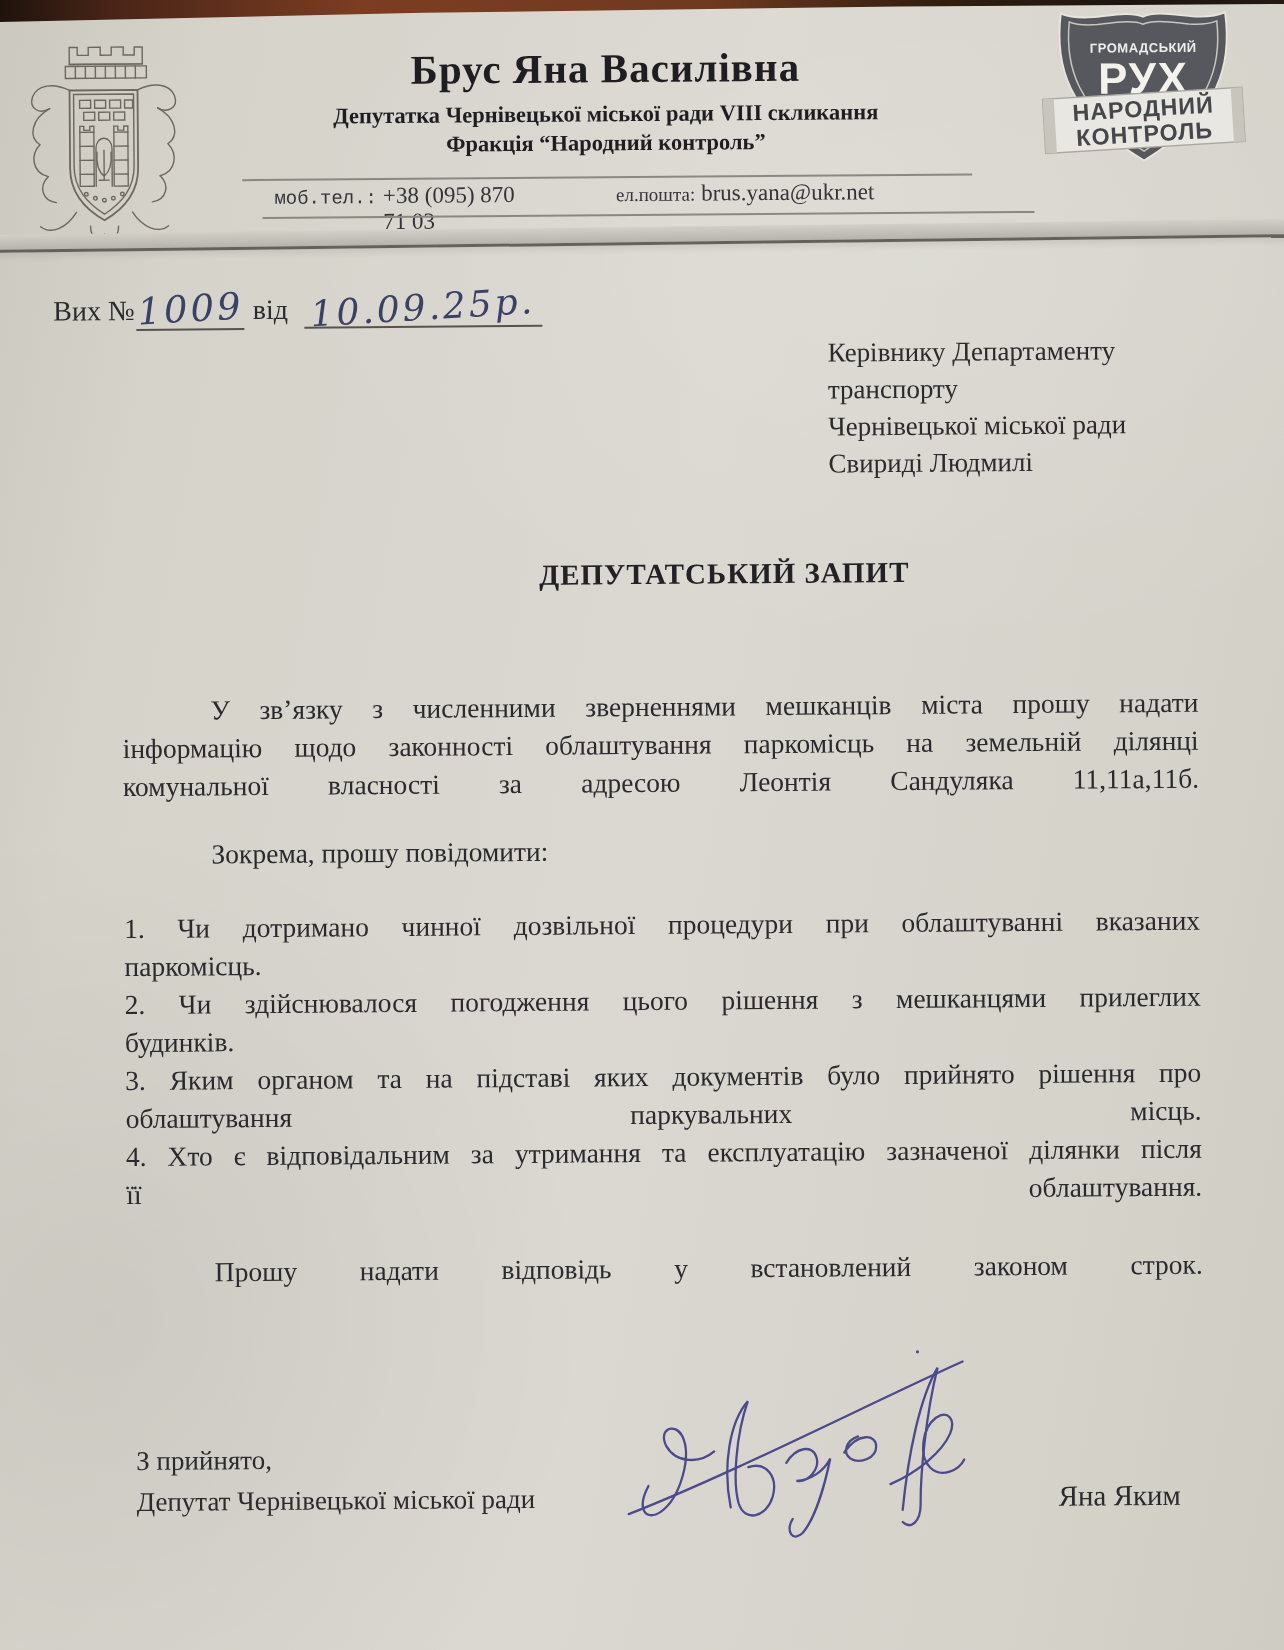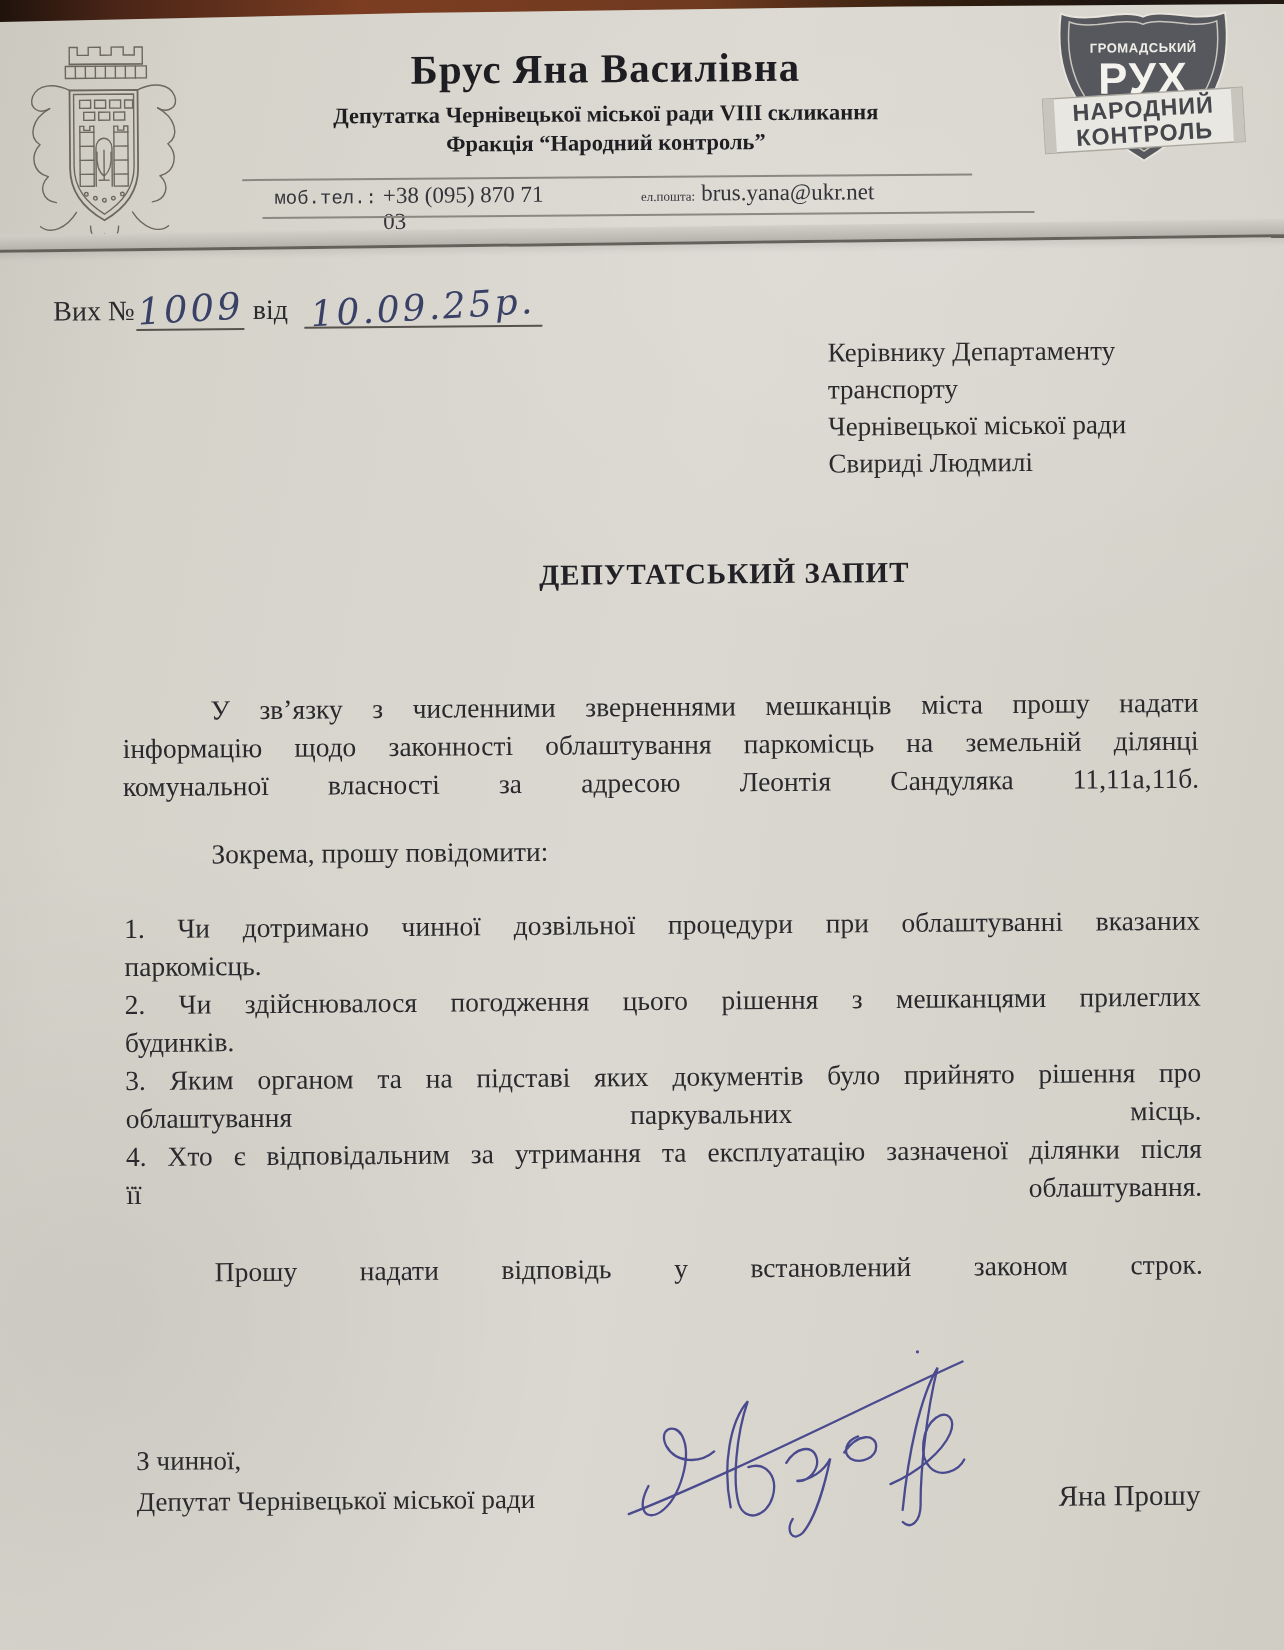--- a/index.html
+++ b/index.html
@@ -28,21 +28,21 @@
   .hdr-center{position:absolute;left:240px;top:44px;width:740px;text-align:center;color:#1e1e22;}
   .hdr-name{font-size:41px;font-weight:bold;letter-spacing:1px;}
   .hdr-role{font-size:22.5px;font-weight:bold;margin-top:9px;}
   .hdr-frac{font-size:22.5px;font-weight:bold;margin-top:3px;}
   .rule{position:absolute;height:2px;background:#8b8881;}
   .rule-a{left:246px;top:176px;width:730px;}
   .rule-b{left:266px;top:214px;width:772px;}
   .contact{position:absolute;left:278px;top:181px;width:600px;display:flex;align-items:baseline;color:#33333a;}
   .c-lab{font-size:19px;font-family:Liberation Mono, monospace;}
   .c-val{font-size:23px;margin-left:6px;}
-  .c-email-lab{font-size:13px;margin-left:94px;}
+  .c-email-lab{font-size:19px;margin-left:94px;}
   .gray-band{
     position:absolute;top:227px;left:-12px;width:1320px;height:15px;
     background:linear-gradient(#d2cfc8,#b6b3ac);
     border-bottom:3px solid #64615b;
     transform:rotate(-0.25deg);
     box-shadow:0 4px 6px rgba(0,0,0,0.08);
   }
   .badge{position:absolute;left:1050px;top:6px;}
 
   
@@ -195,23 +195,23 @@
     <div class="ln spread">2. Чи здійснювалося погодження цього рішення з мешканцями прилеглих</div>
     <div class="ln">будинків.</div>
     <div class="ln spread">3. Яким органом та на підставі яких документів було прийнято рішення про</div>
     <div class="ln spread">облаштування паркувальних місць.</div>
     <div class="ln spread">4. Хто є відповідальним за утримання та експлуатацію зазначеної ділянки після</div>
     <div class="ln spread">її облаштування.</div>
     <div class="gap40"></div>
     <div class="ln spread indent">Прошу надати відповідь у встановлений законом строк.</div>
   </div>
 
-  <div class="regards">З чинної,</div>
+  <div class="regards">З прийнято,</div>
   <div class="position">Депутат Чернівецької міської ради</div>
-  <div class="signname">Яна Прошу</div>
+  <div class="signname">Яна Яким</div>
 
   <svg class="signature" width="350" height="215" viewBox="0 0 350 215" fill="none" stroke="#3f3f8a" stroke-width="2.3" stroke-linecap="round" opacity="0.92">
     <path d="M30,150 C18,172 26,186 42,176 C62,162 74,120 64,100 C56,86 40,94 48,110 C58,128 82,128 96,116"></path>
     <path d="M112,172 C104,130 112,86 130,66 C118,100 114,146 120,168 C126,188 148,182 154,162 C160,142 148,126 130,132"></path>
     <path d="M168,128 C178,112 194,110 198,122 C202,134 190,148 178,146 C192,146 206,136 212,124 C206,152 196,184 184,198 C174,208 166,196 174,184"></path>
     <path d="M226,118 C240,98 258,100 258,112 C258,124 242,130 232,124 C224,118 228,106 240,102"></path>
     <path d="M284,176 C290,120 302,64 320,34 C308,80 302,140 302,170 C302,188 292,196 284,188"></path>
     <path d="M272,150 C300,138 324,118 332,100 C338,86 330,76 318,84 C304,94 300,122 312,134 C322,144 340,138 346,126"></path>
     <path d="M10,178 C110,140 250,70 345,28"></path>
     <circle cx="300" cy="18" r="1.6" fill="#3f3f8a" stroke="none"></circle>

